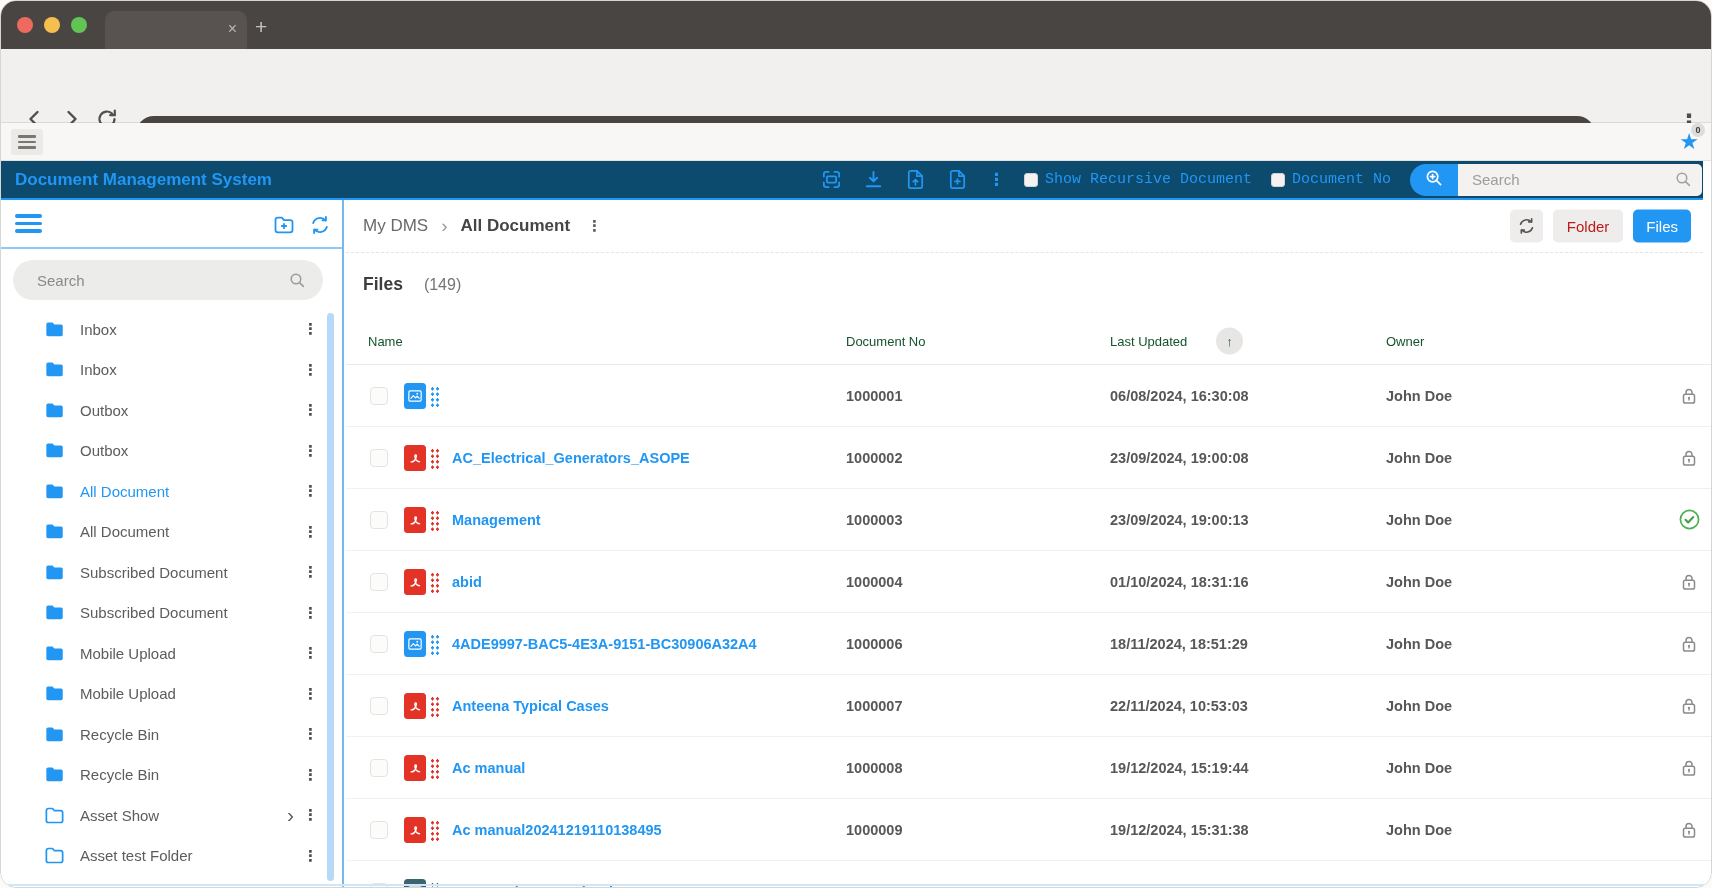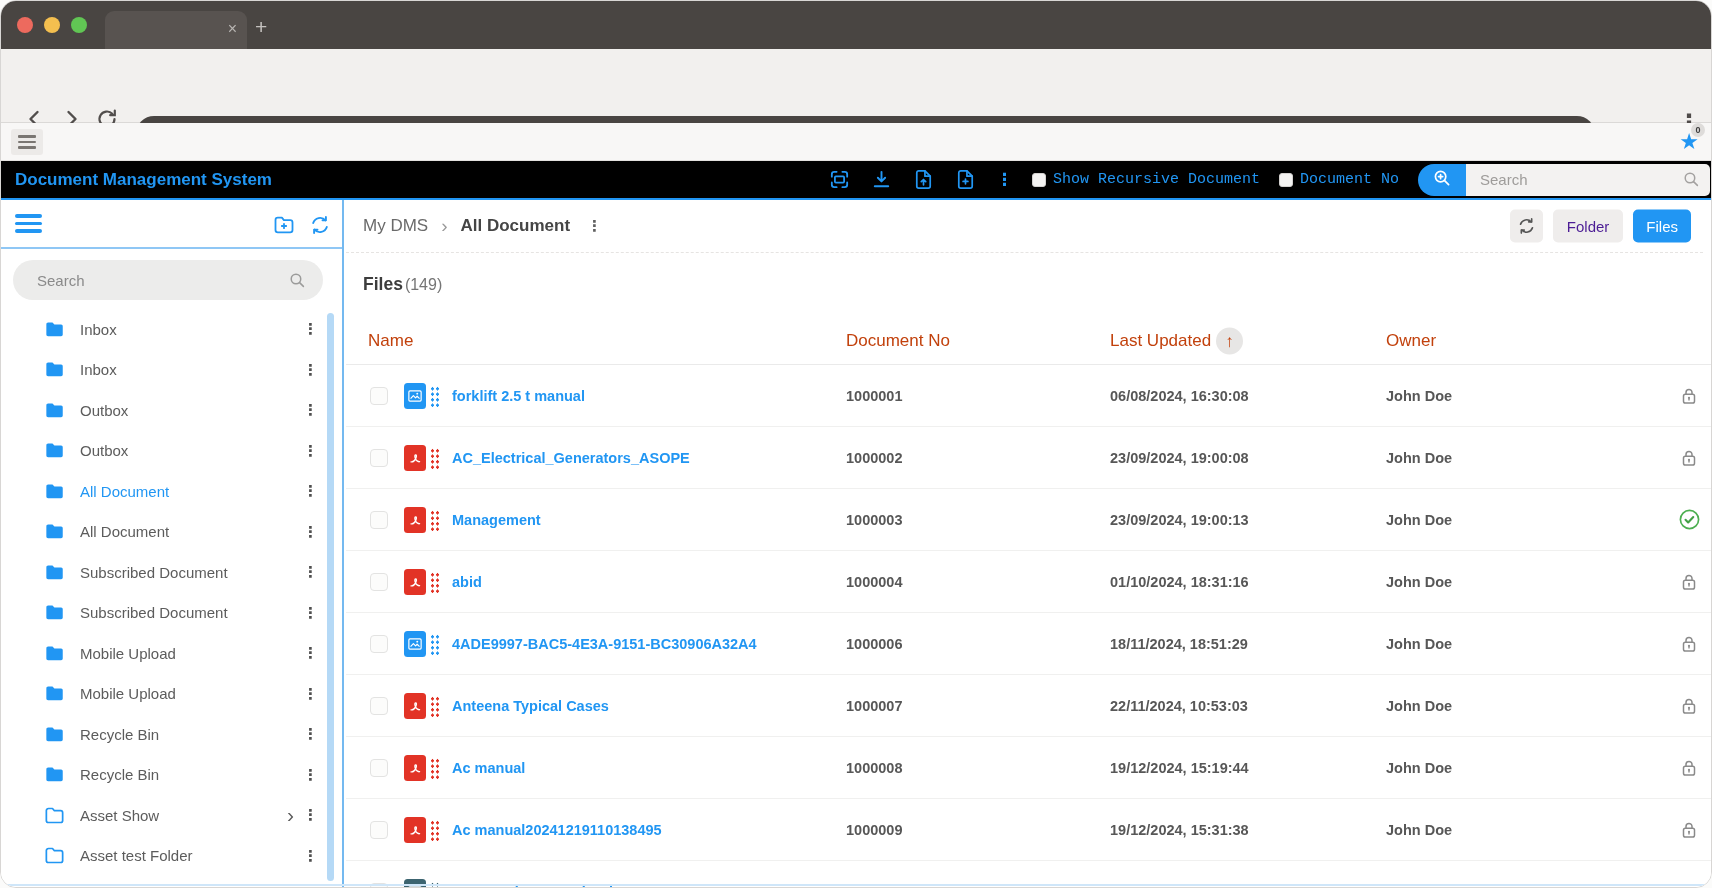--- a/index.html
+++ b/index.html
@@ -29,21 +29,21 @@
   .pagebar { position:absolute; left:0; top:122px; right:0; height:38px; background:#f8f7f6;
     border-bottom:1px solid #e3e1df; }
   .hamb-box { position:absolute; left:10px; top:6px; width:32px; height:26px; background:#eceae8;
     border-radius:3px; padding:6px 7px; }
   .hamb-box i { display:block; height:2.5px; background:#7a7672; margin-bottom:3px; border-radius:1px; }
   .fav-star { position:absolute; right:12px; top:4px; color:var(--c-accent); font-size:22px; line-height:30px; }
   .fav-badge { position:absolute; right:6px; top:0px; width:14px; height:14px; background:#dedcda;
     color:#3c3c3c; border-radius:50%; font-size:9px; line-height:14px; text-align:center; font-weight:bold; }
 
   
-  .appheader { position:absolute; left:0; top:160px; right:0; height:39px; background:#000000;
+  .appheader { position:absolute; left:0; top:160px; right:8px; height:39px; background:#0c4a6e;
     border-bottom:2px solid var(--c-accent); }
   .app-title { position:absolute; left:14px; top:50%; transform:translateY(-50%); color:var(--c-accent);
     font-size:17px; font-weight:bold; }
   .header-right { position:absolute; right:10px; top:0; height:100%; display:flex; align-items:center; gap:19px; }
   .h-ic { color:var(--c-accent); display:flex; }
   .h-kebab { color:var(--c-accent); font-size:17px; font-weight:bold; }
   .h-check { display:flex; align-items:center; gap:7px; }
   .h-check .box { width:14px; height:14px; border:1px solid #d3d1cf; background:#f4f3f2; border-radius:3px; }
   .h-check .lbl { color:var(--c-accent); font-size:15px; white-space:nowrap;font-family:Liberation Mono, monospace; }
   .h-search { display:flex; align-items:center; }
@@ -88,28 +88,28 @@
   .crumb { position:absolute; left:17px; top:50%; transform:translateY(-50%); display:flex;
     align-items:center; gap:13px; }
   .crumb .root { font-size:17px; color:#6a6a6a; }
   .crumb .sep { font-size:19px; color:#9a9a9a; }
   .crumb .cur { font-size:17px; color:#454545; font-weight:bold; }
   .crumb .kebab { font-size:15px; color:#5f5f5f; font-weight:bold; margin-left:4px; }
   .view-btns { position:absolute; right:12px; top:50%; transform:translateY(-50%); display:flex;
     align-items:center; gap:10px; }
   .btn { height:33px; border:none; border-radius:5px; font-size:15px; font-family:inherit; }
   .btn-refresh { width:33px; background:#efedec; color:#555; display:flex; align-items:center; justify-content:center; }
-  .btn-folder { padding:4px 14px; background:#efedec; color:#4c1d95; }
+  .btn-folder { padding:4px 14px; background:#efedec; color:#b91c1c; }
   .btn-files { padding:0 13px; background:var(--c-accent); color:#fff; }
 
   .files-head { position:absolute; left:17px; top:74px; font-size:17.5px; color:#3d3d3d; font-weight:bold; }
-  .files-head .count { font-weight:normal; color:#757575; font-size:16px; margin-left:2px; }
+  .files-head .count { font-weight:normal; color:#757575; font-size:16px; margin-left:21px; }
 
   .thead { position:absolute; left:0; right:0; top:118px; height:46px; }
-  .thead span { position:absolute; top:50%; transform:translateY(-50%); font-size:17px; color:#c2410c; }
+  .thead span { position:absolute; top:50%; transform:translateY(-50%); font-size:13px; color:#14532d; }
   .col-name { left:22px; } .col-docno { left:500px; } .col-updated { left:764px; } .col-owner { left:1040px; }
   .sort-circle { position:absolute; left:870px; top:50%; transform:translateY(-50%); width:27px; height:27px;
     border-radius:50%; background:#e7e6e5; color:#3a3a3a; font-size:15px; text-align:center; line-height:27px; }
 
   .rows { position:absolute; left:0; right:0; top:164px; bottom:0; overflow:hidden; border-top:1px solid #eaeaea; }
   .t-row { position:relative; height:62px; border-bottom:1px solid #f0f0ef; }
   .cell { position:absolute; top:0; height:100%; display:flex; align-items:center; }
   .c-check { left:24px; } .c-icon { left:58px; } .c-name { left:106px; }
   .c-docno { left:500px; } .c-date { left:764px; } .c-owner { left:1040px; }
   .c-status { left:1332px; } .c-rowkebab { left:1360px; color:#cbcbcb; font-size:13px; font-weight:bold; }
@@ -499,23 +499,20 @@
           <svg class="g-image" width="14" height="12" viewBox="0 0 13 11" fill="none" stroke="#fff" stroke-width="1.1" stroke-linejoin="round">
                   <rect x="0.8" y="0.8" width="11.4" height="9.4" rx="1"></rect>
                   <path d="M2.4 8l2.6-2.8 2 2 1.5-1.5 2.2 2.3"></path>
                   <circle cx="8.6" cy="3.3" r="0.9" fill="#fff" stroke="none"></circle>
                 </svg>
 
         </span>
         <span class="dots"></span>
       </span>
     </span>
-    <span class="cell c-name">
-            <a class="fname">forklift 2.5 t manual</a>
-          </span>
     <span class="cell c-docno">
             <span class="docno">1000001</span>
           </span>
     <span class="cell c-date">
             <span class="fdate">06/08/2024, 16:30:08</span>
           </span>
     <span class="cell c-owner">
             <span class="fowner">John Doe</span>
           </span>
     <span class="cell c-status">

